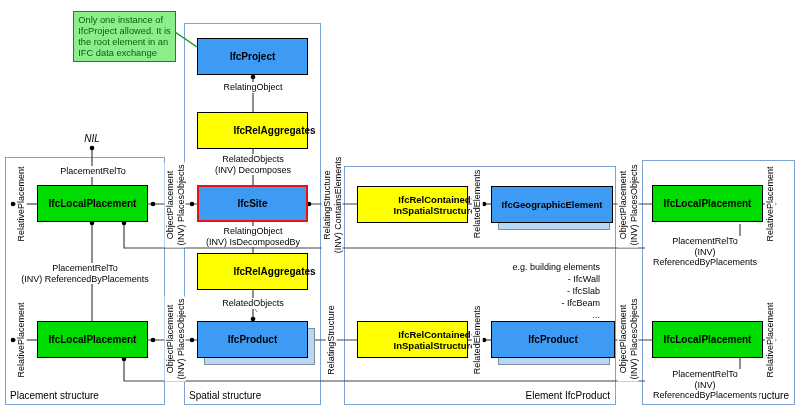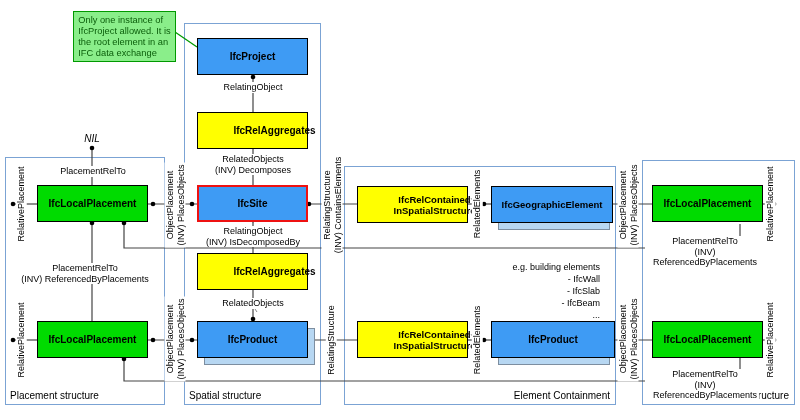--- a/index.html
+++ b/index.html
@@ -47,21 +47,21 @@
 
 <div class="stage">
 
   <div class="container" style="left:5px;top:157px;width:160px;height:248px">
     <span class="clabel">Placement structure</span>
   </div>
   <div class="container" style="left:184px;top:23px;width:137px;height:382px">
     <span class="clabel">Spatial structure</span>
   </div>
   <div class="container" style="left:344px;top:166px;width:272px;height:239px">
-    <span class="clabel-right">Element Containment</span>
+    <span class="clabel-right">Element IfcProduct</span>
   </div>
   <div class="container" style="left:642px;top:160px;width:153px;height:245px">
     <span class="clabel-right">Placement structure</span>
   </div>
 
   <svg class="wires" width="800" height="420">
     <g stroke="#444" stroke-width="1.2" fill="none">
 
       <path d="M253,77 V112"></path>
       <path d="M253,149 V186"></path>

